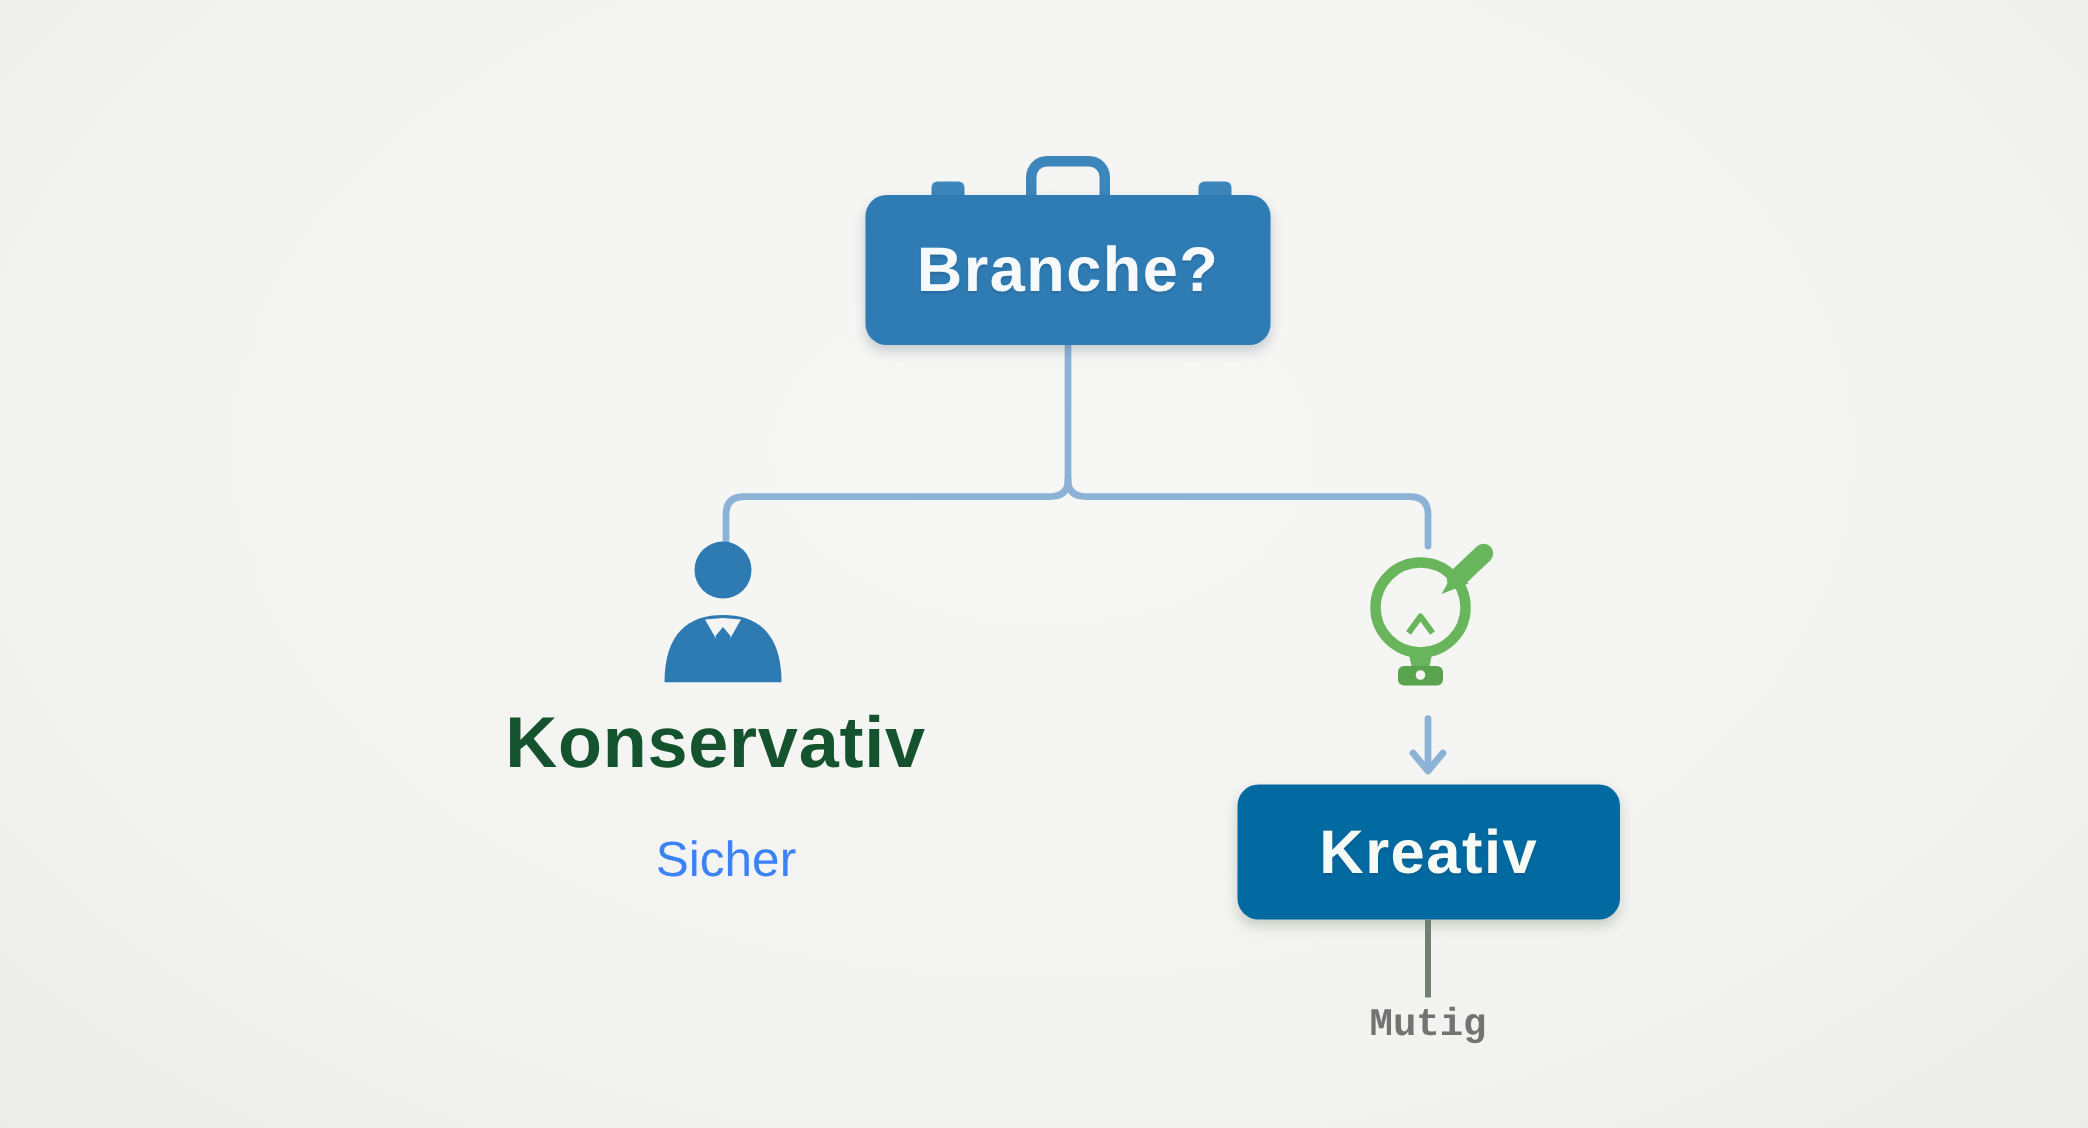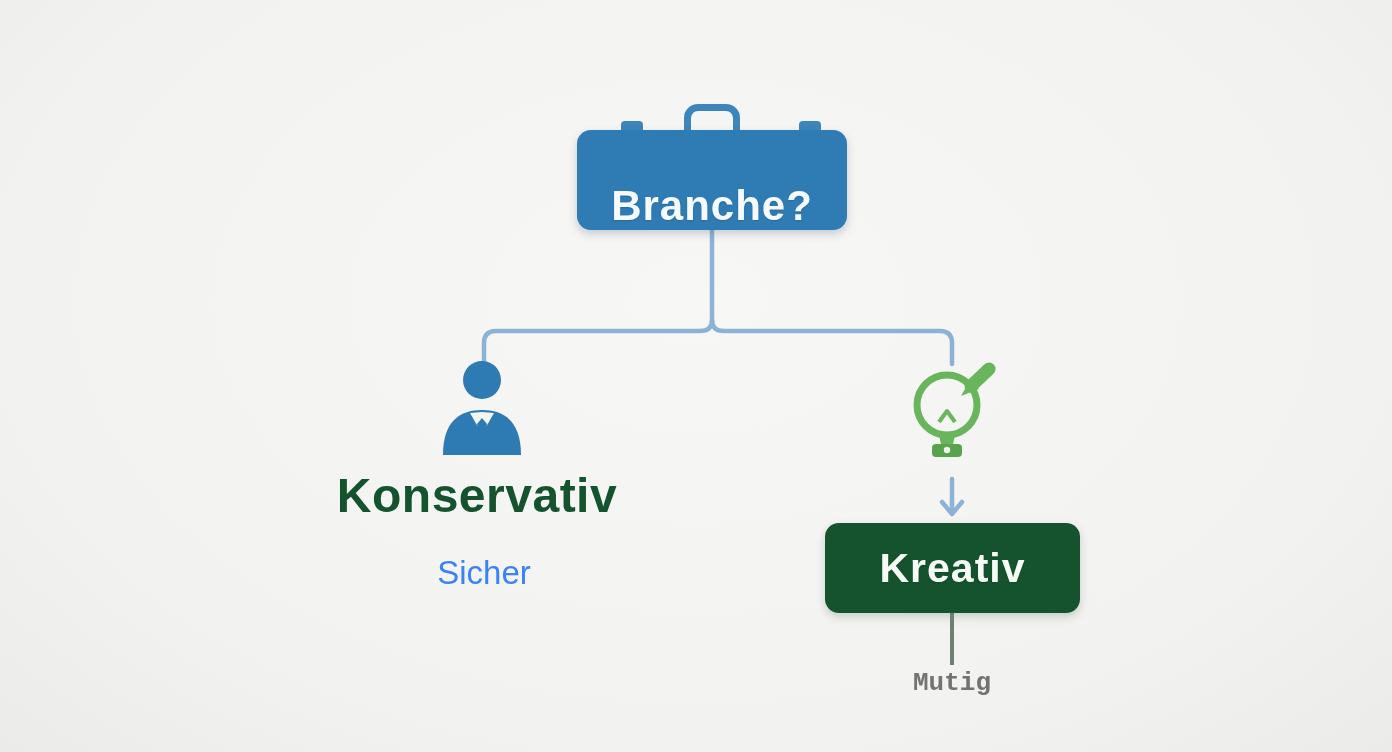--- a/index.html
+++ b/index.html
@@ -8,21 +8,21 @@
     font-family: "Liberation Sans", "DejaVu Sans", sans-serif;
     background: radial-gradient(ellipse at 50% 40%, #f7f7f5 0%, #f2f2f0 70%, #ebebe9 100%);
     position: relative;
   }
   .stage { position: absolute; inset: 0; }
 
   
   .root-node {
     position: absolute; left: 577px; top: 130px; width: 270px; height: 100px;
     background: #2f7cb5; border-radius: 14px;
-    display: flex; align-items: flex-end; justify-content: center;
+    display: flex; align-items: center; justify-content: center;
     box-shadow: 0 4px 8px rgba(60,80,100,0.25);
   }
   .root-node .label {
     color: #f6fafc; font-size: 42px; font-weight: bold; letter-spacing: 1px;
     text-shadow: 0 1px 2px rgba(0,0,0,0.15);
   }
   .briefcase-handle {
     position: absolute; left: 684px; top: 104px; width: 56px; height: 34px;
     border: 7px solid #3c86bc; border-bottom: none;
     border-radius: 14px 14px 0 0;
@@ -49,21 +49,21 @@
     letter-spacing: 0.5px;
   }
   .sicher {
     position: absolute; left: 334px; top: 554px; width: 300px;
     text-align: center; color: #3b82f6; font-size: 33px; font-weight: 500;
   }
 
   
   .kreativ-node {
     position: absolute; left: 825px; top: 523px; width: 255px; height: 90px;
-    background: #14532d; border-radius: 14px;
+    background: #0369a1; border-radius: 14px;
     display: flex; align-items: center; justify-content: center;
     box-shadow: 0 4px 8px rgba(70,100,70,0.25);
   }
   .kreativ-node .label {
     color: #f7fbf6; font-size: 41px; font-weight: bold; letter-spacing: 1px;
     text-shadow: 0 1px 2px rgba(0,0,0,0.12);
   }
   .kreativ-stem {
     position: absolute; left: 950px; top: 613px; width: 4px; height: 52px;
     background: #6f7f72;

